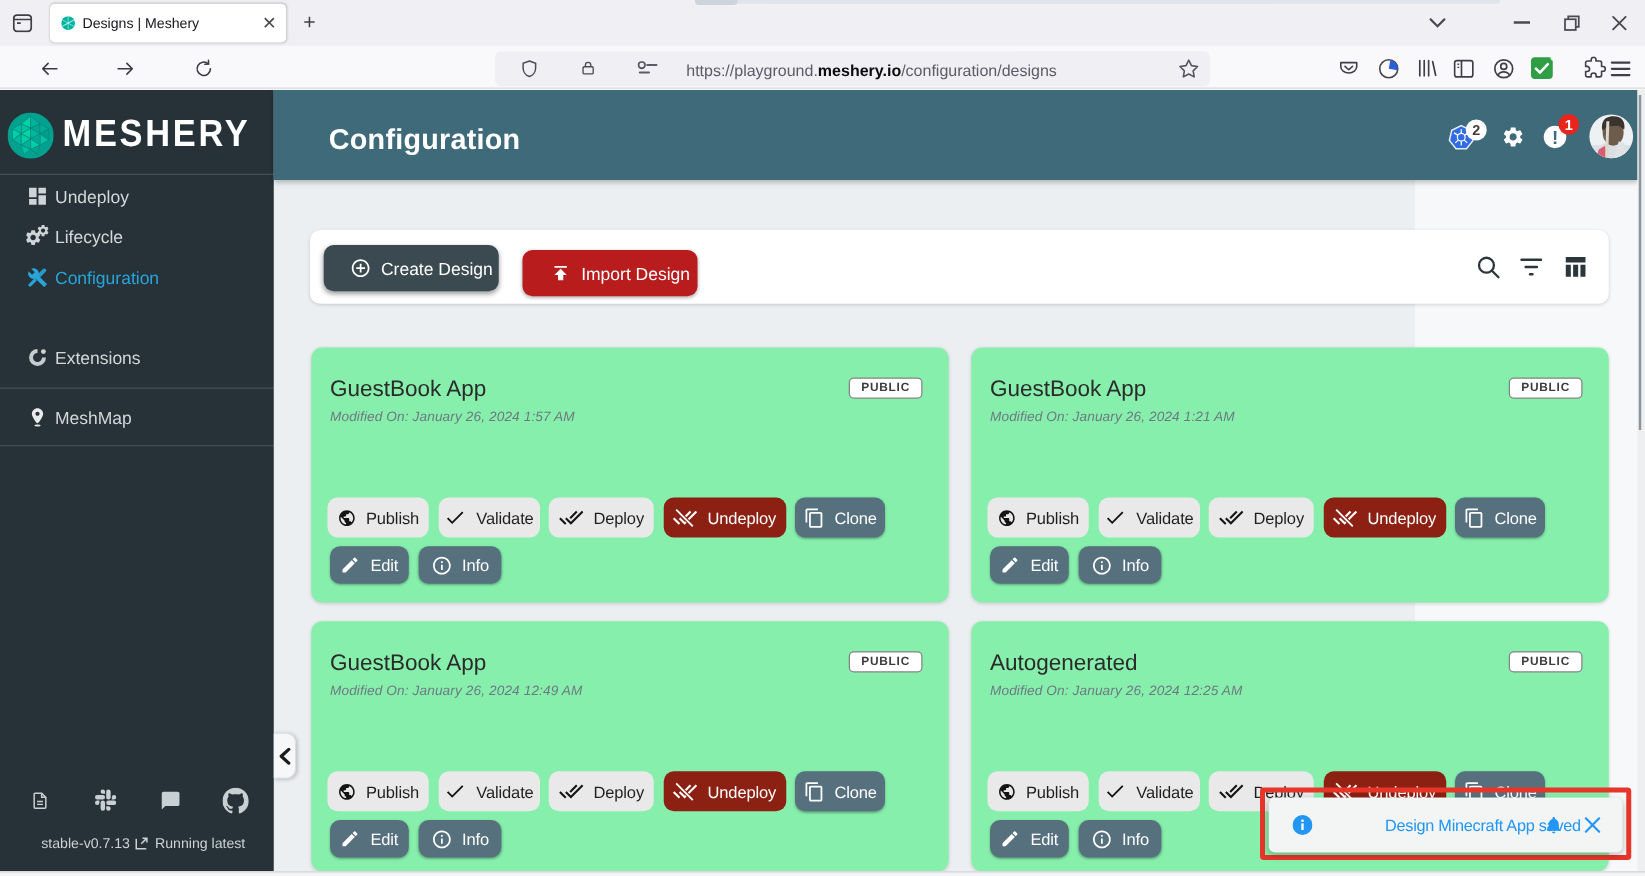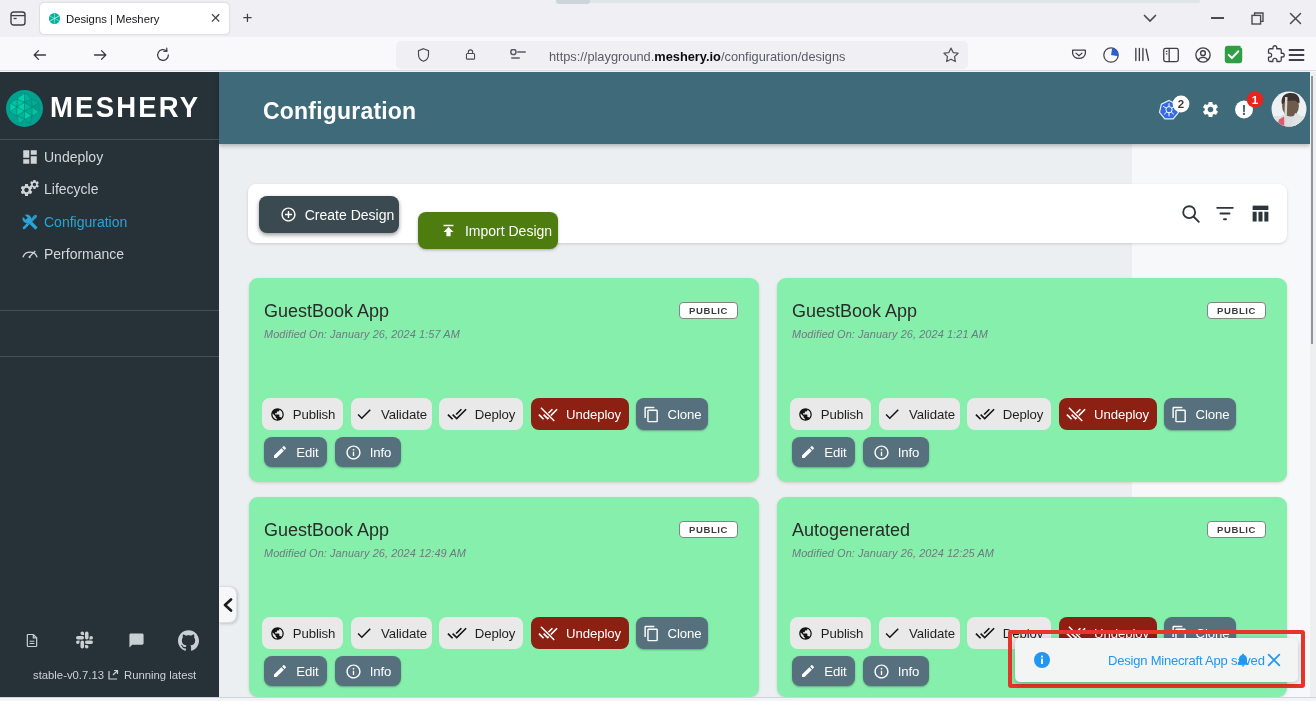--- a/index.html
+++ b/index.html
@@ -36,21 +36,21 @@
   #sdivider2 { left:0; top:238px; width:219px; height:1px; background:rgba(255,255,255,.14); }
   #sdivider3 { left:0; top:284px; width:219px; height:1px; background:rgba(255,255,255,.14); }
 
   
   #handle { left:219px; top:514px; width:18px; height:37px; background:#f6f7f8; border:1px solid #dcdfe2; border-left:none; border-radius:0 8px 8px 0; box-shadow:1px 1px 3px rgba(0,0,0,.18); text-align:center; }
 
   
   #toolbar { left:248px; top:112px; width:1039px; height:59px; background:#fff; border-radius:8px; box-shadow:0 1px 3px rgba(0,0,0,.15); }
   .btn { position:absolute; border-radius:8px; color:#fff; font-size:14px; display:flex; align-items:center; justify-content:center; gap:8px;padding-left:16px; }
   #createbtn { left:11px; top:12px; width:140px; height:37px; background:#3b4950; box-shadow:0 2px 4px rgba(0,0,0,.4); }
-  #importbtn { left:170px; top:28px; width:140px; height:37px; background:#4d7c0f; box-shadow:0 1px 3px rgba(0,0,0,.3); }
+  #importbtn { left:170px; top:16px; width:140px; height:37px; background:#b91c1c; box-shadow:0 1px 3px rgba(0,0,0,.3); }
 
   
   .card { position:absolute; width:510px; background:#86efac; border-radius:9px; box-shadow:0 1px 3px rgba(0,0,0,.14); }
   .cardtitle { position:absolute; left:15px; top:23px; font-size:18px; color:#2b2b2b; }
   .chip { position:absolute; right:21px; top:24px; height:17px; line-height:15px; border:1px solid #848484; border-radius:4px; font-size:9.5px; font-weight:700; color:#3c3c3c; letter-spacing:.6px; padding:0 9px; background:#fff; }
   .modified { position:absolute; left:15px; top:50px; font-size:10.9px; letter-spacing:0.1px; font-style:italic; color:#6e7a81; }
   .brow1 { position:absolute; left:13px; top:120px; height:32px; display:flex; gap:7.5px; }
   .brow2 { position:absolute; left:15px; top:159px; height:30px; display:flex; gap:8px;align-items:center; }
   .cbtn { border-radius:8px; font-size:13.2px; letter-spacing:-0.1px; display:flex; align-items:center; justify-content:center; gap:8px; height:100%; }
   .cbtn.gray { background:#e9e9e9; color:#1f1f1f; }
@@ -203,27 +203,33 @@
         <div class="navlabel">Lifecycle</div>
       </div>
       <div class="abs navitem" style="top:134px">
         <svg class="navicon" viewBox="0 0 24 24" fill="#29a4d9">
           <path d="M21.7 18.6l-8.5-8.5c.8-2.1.3-4.6-1.4-6.3C10 2 7.4 1.6 5.3 2.6L9 6.3 6.3 9 2.5 5.3c-1 2.1-.5 4.7 1.2 6.5 1.7 1.7 4.2 2.2 6.3 1.4l8.5 8.5c.4.4.9.4 1.3 0l1.9-1.9c.4-.3.4-.9 0-1.2z"></path>
           <path d="M2.8 18.8l6.1-6.1 2.4 2.4-6.1 6.1c-.7.7-1.7.7-2.4 0-.7-.7-.7-1.8 0-2.4z"></path>
           <path d="M20.9 3.1c-1-.9-2.3-.9-3.1-.1l-7.7 7.7 2.9 2.9 7.7-7.7c.9-.8.9-2 .2-2.8z" opacity=".9"></path>
         </svg>
         <div class="navlabel blue">Configuration</div>
       </div>
-      <div class="abs navitem" style="top:166px">
-        <svg class="navicon" viewBox="0 0 24 24" fill="none" stroke="#cfd4d6">
-          <path d="M2.5 16.5 A 10 10 0 0 1 21.5 16.5" stroke-width="1.7"></path>
-          <path d="M11.5 15.5 L19 8" stroke-width="1.7"></path>
-          <circle cx="11.5" cy="16" r="1.5" fill="#cfd4d6" stroke="none"></circle>
-        </svg>
-        <div class="navlabel">Performance</div>
+      <div class="abs navitem" style="top:198px">
+        <svg class="navicon" viewBox="0 0 24 24" fill="#cfd4d6">
+          <path d="M12 3 a9 9 0 1 0 9 9 h-4.2 a4.8 4.8 0 1 1 -4.8-4.8 z" opacity=".95"></path>
+          <circle cx="18.3" cy="5.7" r="2.6"></circle>
+        </svg>
+        <div class="navlabel">Extensions</div>
+      </div>
+      <div class="abs navitem" style="top:246px">
+        <svg class="navicon" viewBox="0 0 24 24" fill="#e8eaec">
+          <path d="M12 2c-3.3 0-6 2.7-6 6 0 3.1 3.2 7.4 5 9.6.5.6 1.4.6 1.9 0 1.9-2.2 5.1-6.5 5.1-9.6 0-3.3-2.7-6-6-6zm0 8.2c-1.2 0-2.2-1-2.2-2.2s1-2.2 2.2-2.2 2.2 1 2.2 2.2-1 2.2-2.2 2.2z"></path>
+          <ellipse cx="12" cy="20.6" rx="3.4" ry="1.1"></ellipse>
+        </svg>
+        <div class="navlabel">MeshMap</div>
       </div>
       <svg class="abs" style="left:24px;top:560px" width="16" height="17" viewBox="0 0 24 24" fill="none" stroke="#c9d0d3" stroke-width="1.8">
         <path d="M14 3H6c-.55 0-1 .45-1 1v16c0 .55.45 1 1 1h12c.55 0 1-.45 1-1V8l-5-5z"></path>
         <path d="M14 3v5h5" fill="none"></path>
         <path d="M8.5 13h7M8.5 16.5h7" stroke-width="1.6"></path>
       </svg>
       <svg class="abs" style="left:76px;top:559px" width="17" height="18" viewBox="0 0 24 24" fill="#c9d0d3">
         <path d="M5.042 15.165a2.528 2.528 0 0 1-2.52 2.523A2.528 2.528 0 0 1 0 15.165a2.527 2.527 0 0 1 2.522-2.52h2.52v2.52zM6.313 15.165a2.527 2.527 0 0 1 2.521-2.52 2.527 2.527 0 0 1 2.521 2.52v6.313A2.528 2.528 0 0 1 8.834 24a2.528 2.528 0 0 1-2.521-2.522v-6.313zM8.834 5.042a2.528 2.528 0 0 1-2.521-2.52A2.528 2.528 0 0 1 8.834 0a2.528 2.528 0 0 1 2.521 2.522v2.52H8.834zM8.834 6.313a2.528 2.528 0 0 1 2.521 2.521 2.528 2.528 0 0 1-2.521 2.521H2.522A2.528 2.528 0 0 1 0 8.834a2.528 2.528 0 0 1 2.522-2.521h6.312zM18.956 8.834a2.528 2.528 0 0 1 2.522-2.521A2.528 2.528 0 0 1 24 8.834a2.528 2.528 0 0 1-2.522 2.521h-2.522V8.834zM17.688 8.834a2.528 2.528 0 0 1-2.523 2.521 2.527 2.527 0 0 1-2.52-2.521V2.522A2.527 2.527 0 0 1 15.165 0a2.528 2.528 0 0 1 2.523 2.522v6.312zM15.165 18.956a2.528 2.528 0 0 1 2.523 2.522A2.528 2.528 0 0 1 15.165 24a2.527 2.527 0 0 1-2.52-2.522v-2.522h2.52zM15.165 17.688a2.527 2.527 0 0 1-2.52-2.523 2.526 2.526 0 0 1 2.52-2.52h6.313A2.527 2.527 0 0 1 24 15.165a2.528 2.528 0 0 1-2.522 2.523h-6.313z"></path>
       </svg>
       <svg class="abs" style="left:128px;top:560px" width="17" height="17" viewBox="0 0 24 24" fill="#c9d0d3">

